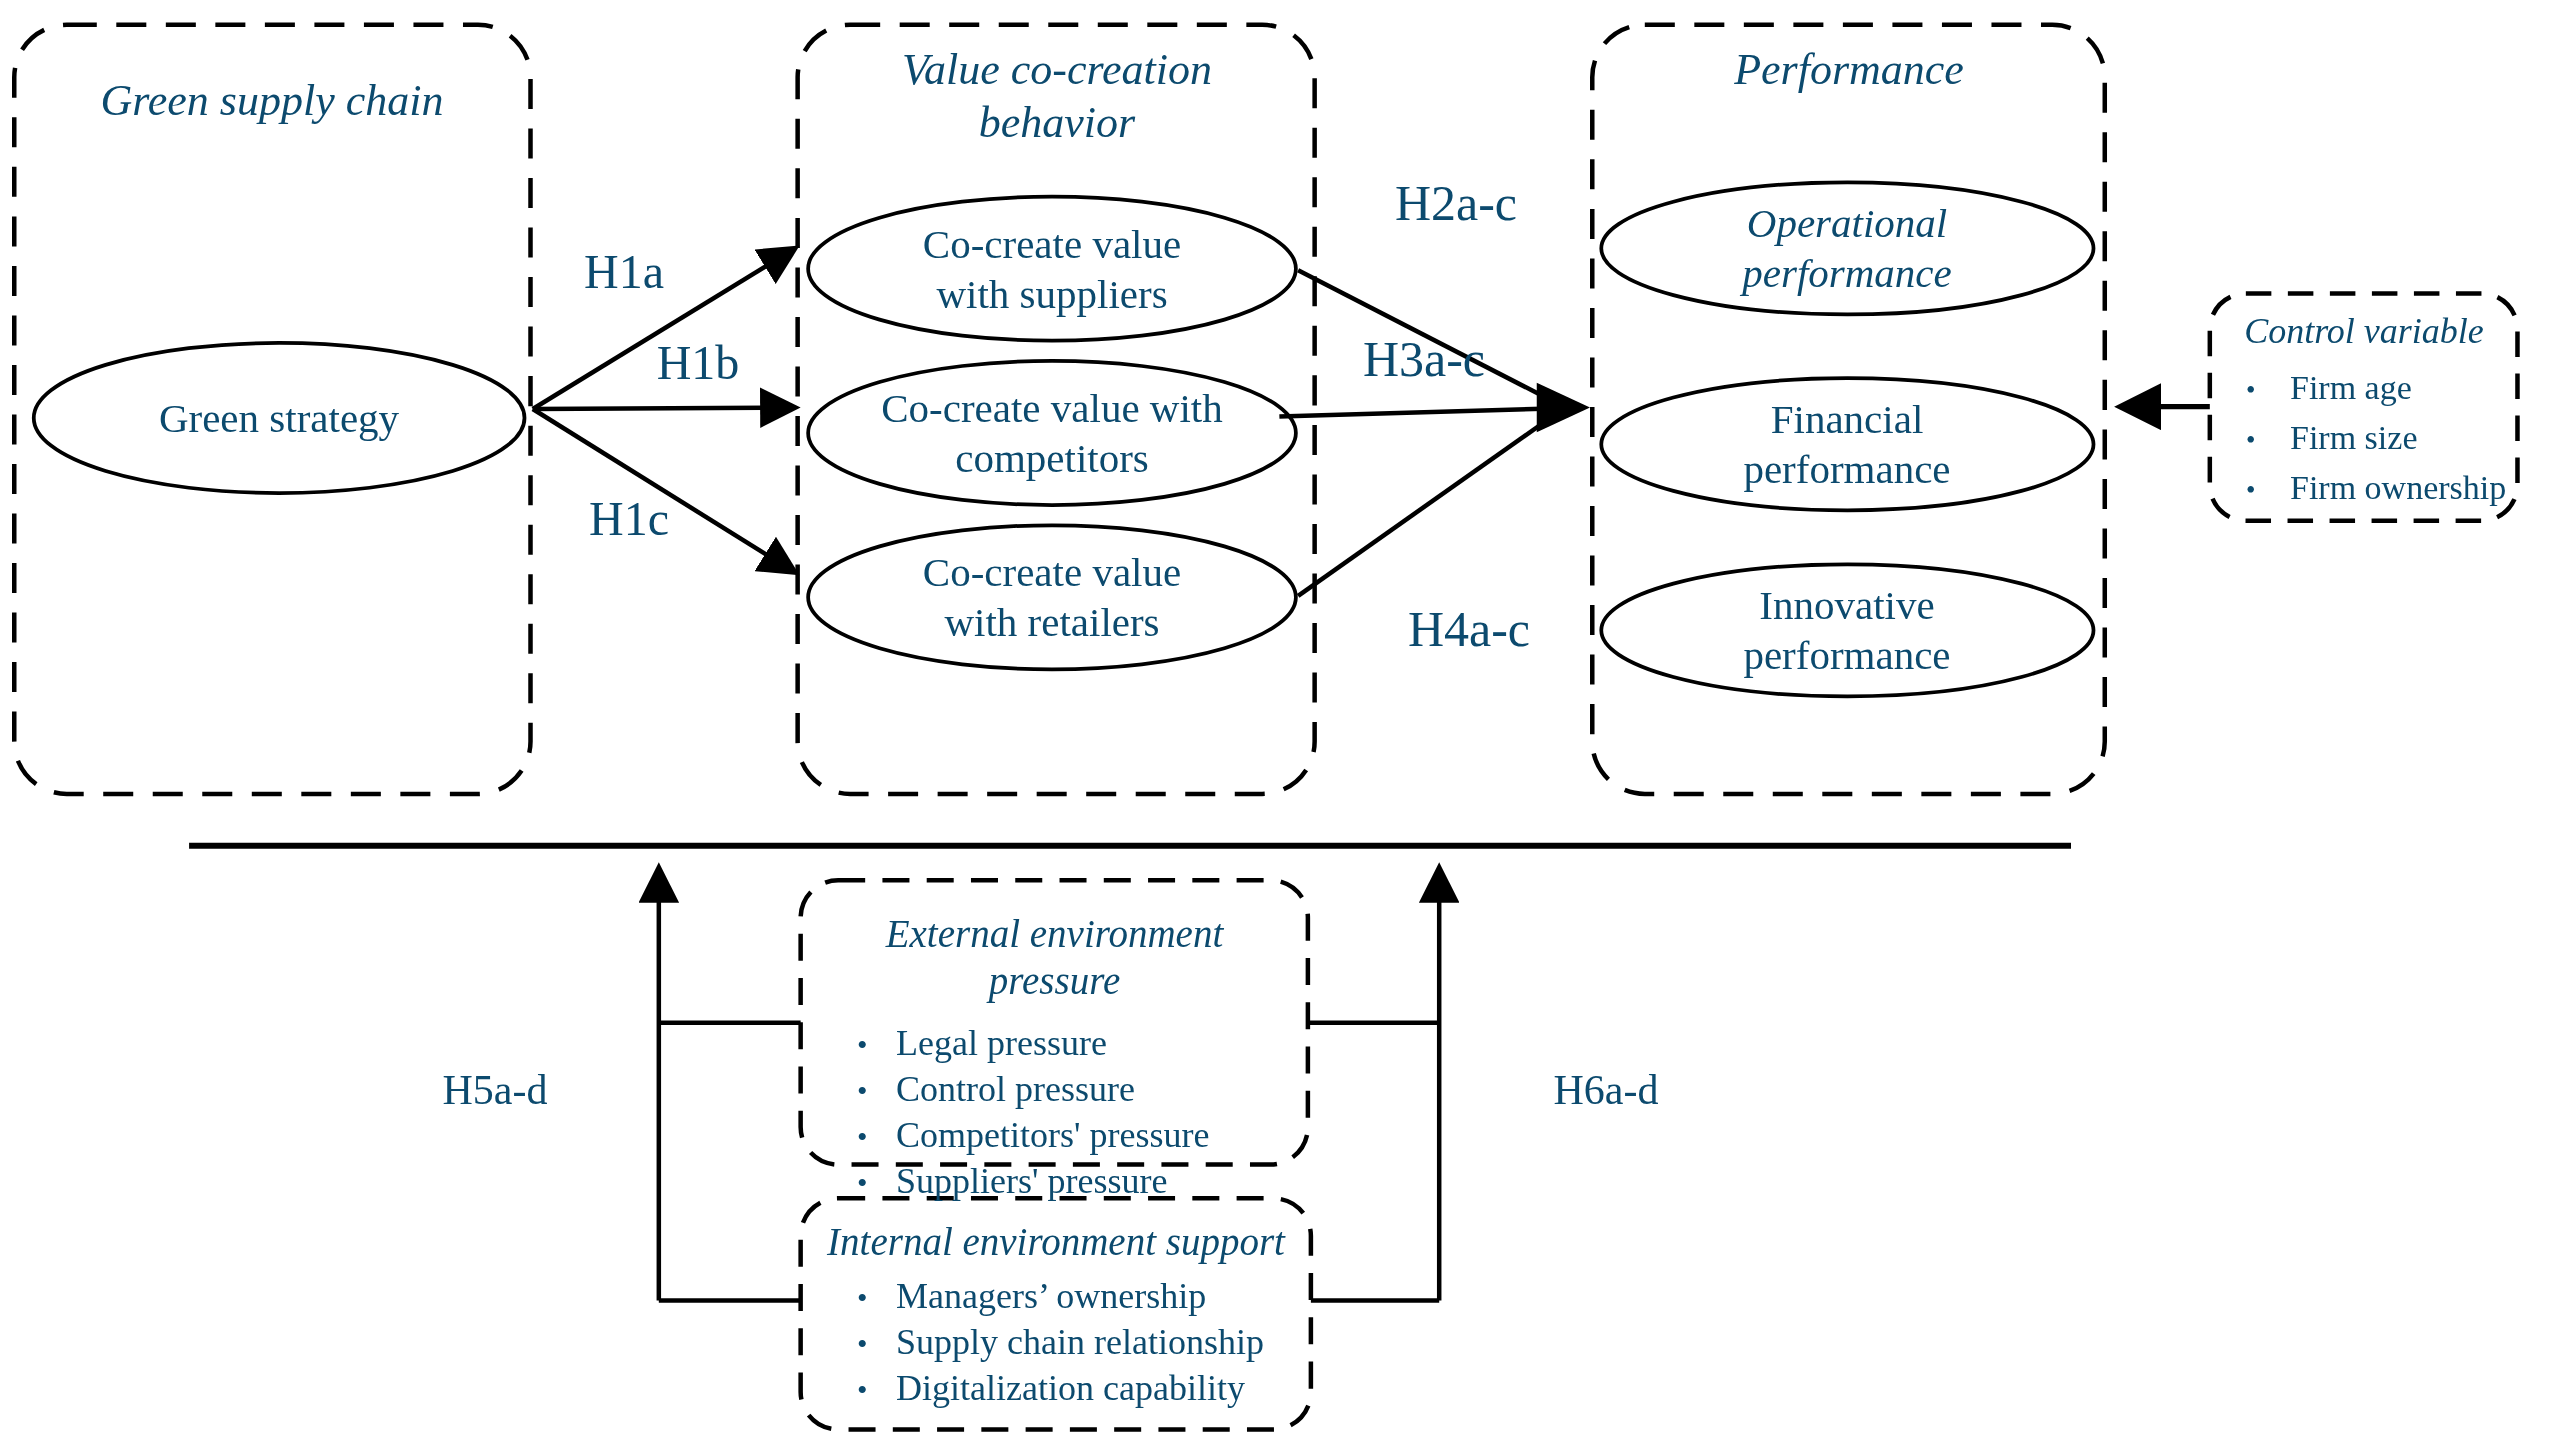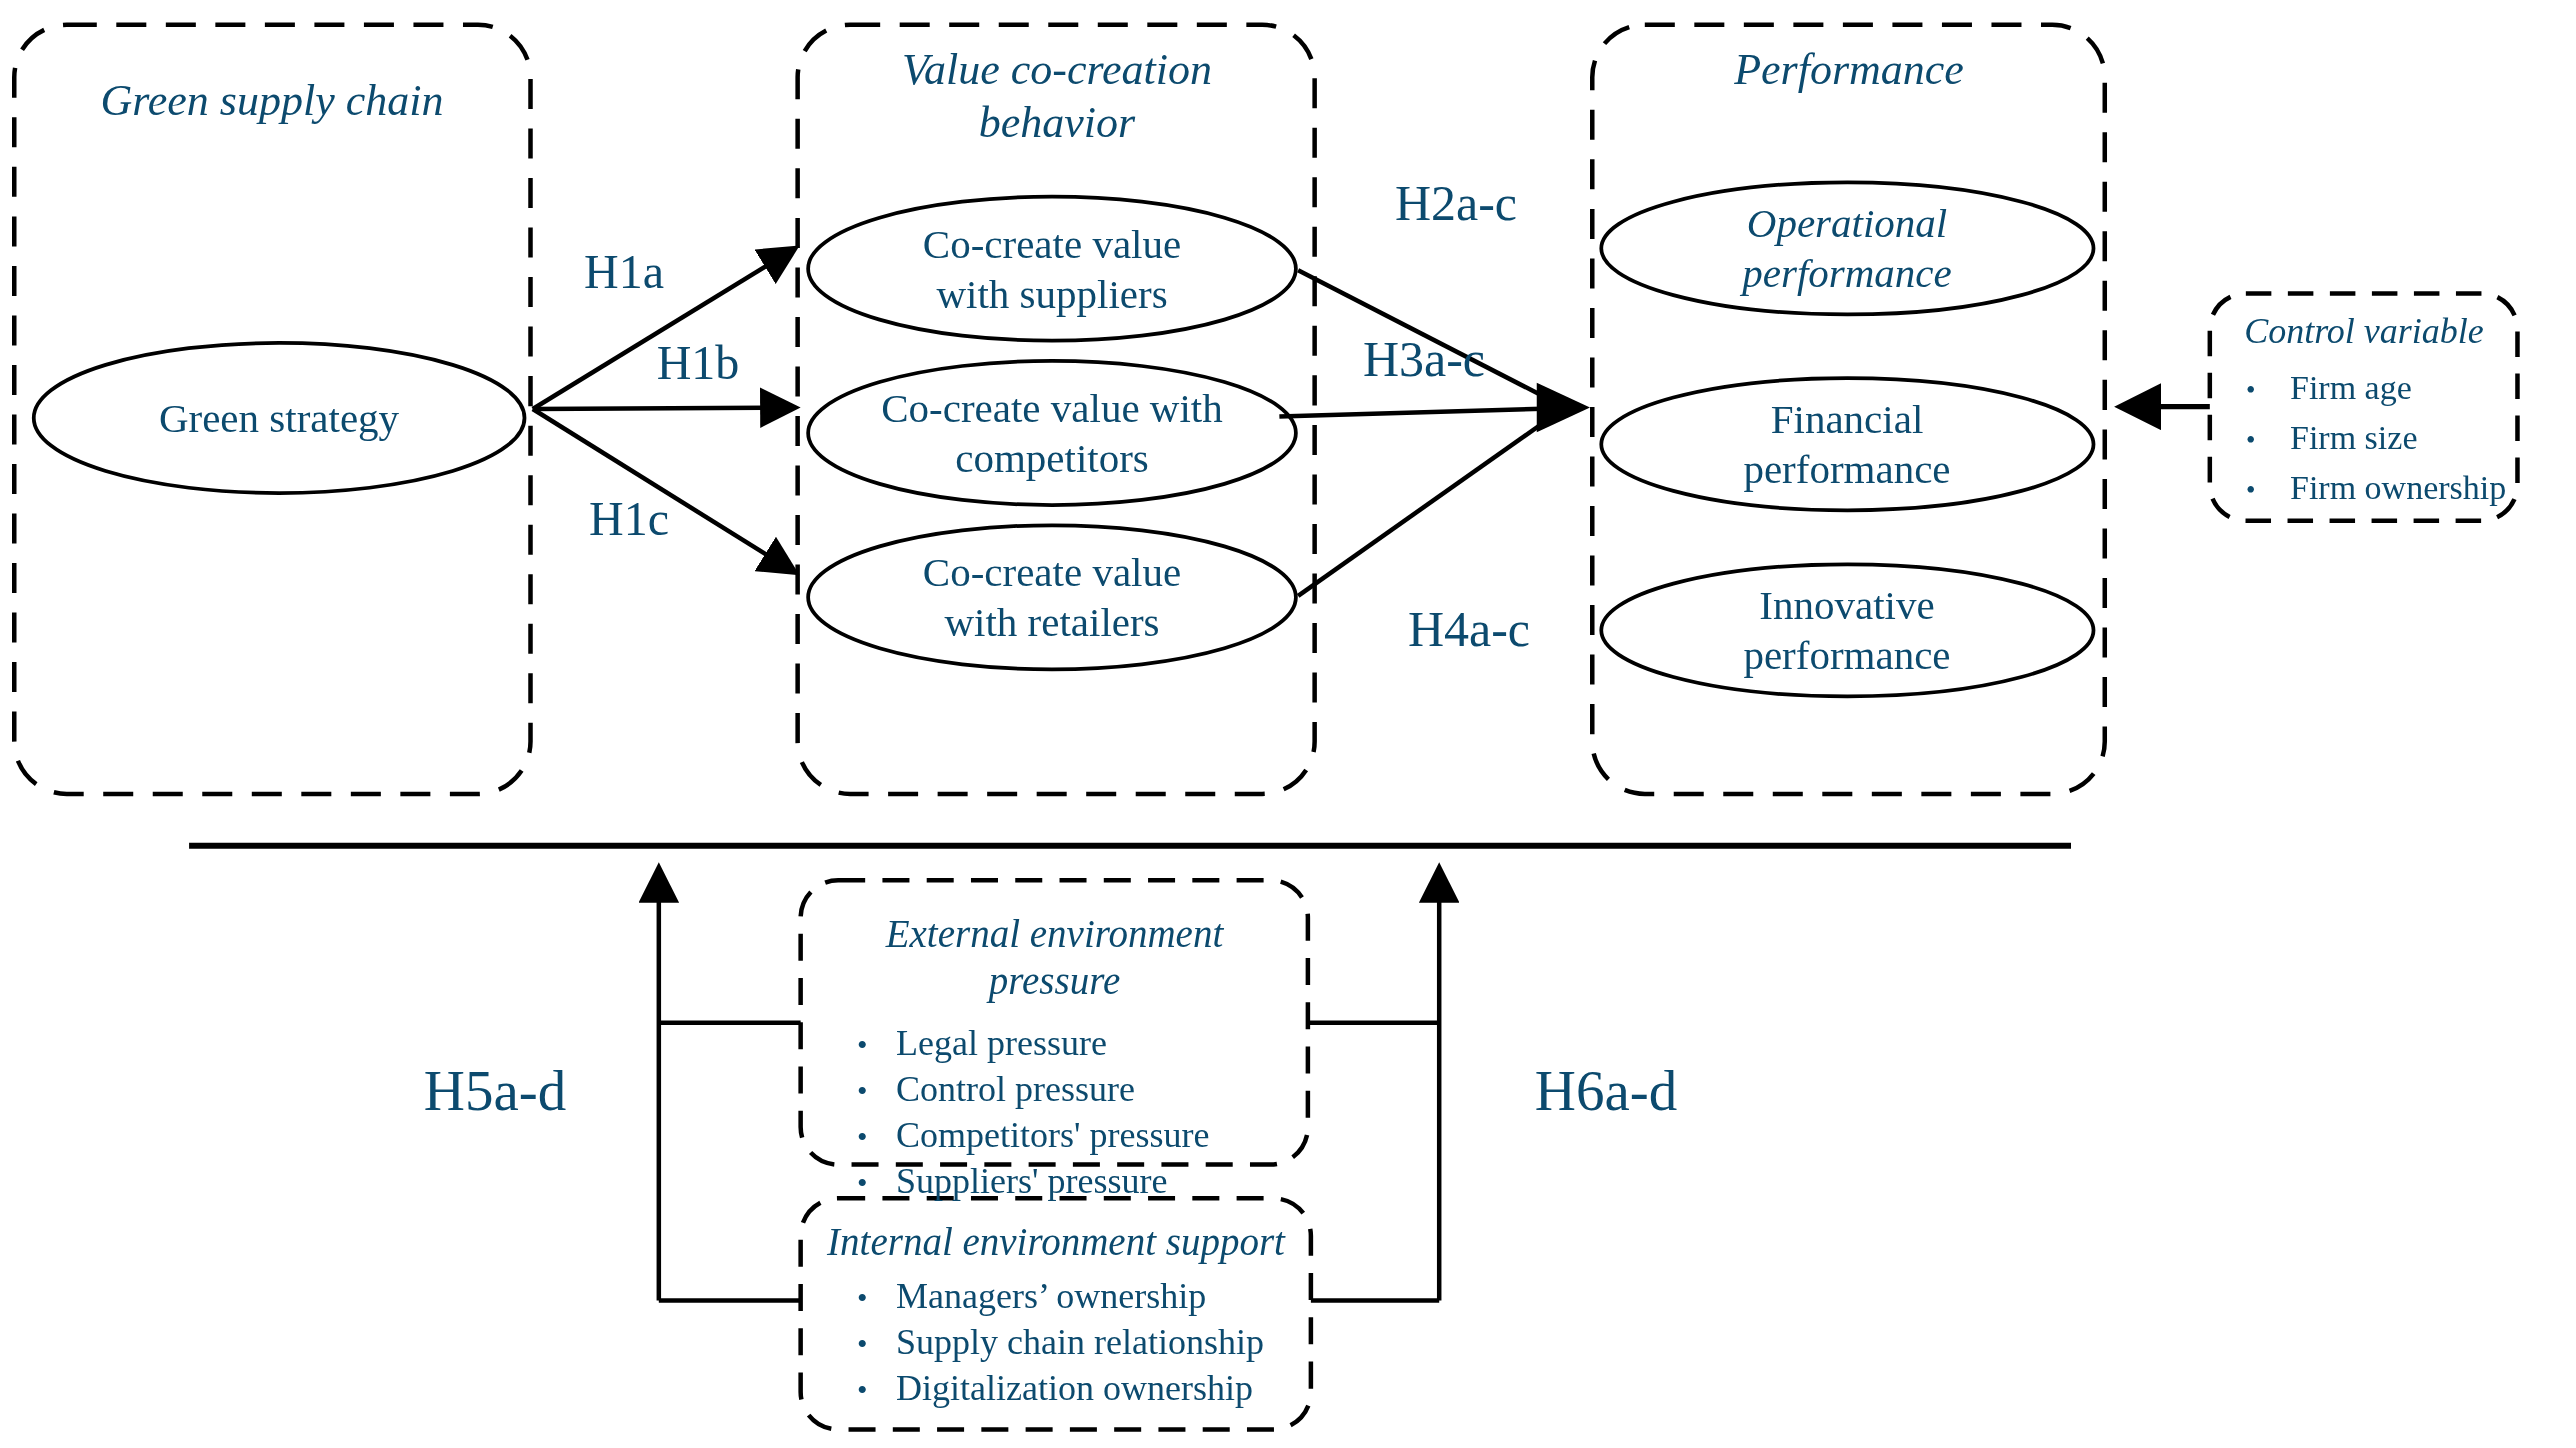--- a/index.html
+++ b/index.html
@@ -13,21 +13,21 @@
   }
   svg.layer{position:absolute;left:0;top:0;width:2576px;height:1449px;}
   .abs{position:absolute;}
   .ctr{transform:translate(-50%,-50%);text-align:center;}
   .ctrx{transform:translateX(-50%);text-align:center;}
   .box-title{font-style:italic;font-size:44px;line-height:1.2;white-space:nowrap;}
   .box-title.wrap{white-space:normal;}
   .ellipse-label{font-size:41px;line-height:1.22;}
   .hlabel{font-size:50px;white-space:nowrap;}
   .hlabel.small{font-size:48px;}
-  .hlabel.big{font-size:57px;}
+  .hlabel.big{font-size:42px;}
   .panel{box-sizing:border-box;}
   .panel .p-title{font-style:italic;text-align:center;line-height:1.22;}
   .bullets{display:flex;flex-direction:column;}
   .brow{display:flex;align-items:baseline;}
   .brow .dot{flex:0 0 auto;}
   
   .mod .p-title{font-size:39px;}
   .mod .bullets{margin-top:9px;padding-left:56px;}
   .mod .brow{font-size:36px;line-height:45px;}
   .mod .brow .dot{width:39px;font-size:30px;}
@@ -153,19 +153,19 @@
       <div class="brow">
           <span class="dot">•</span>
           <span>Managers’ ownership</span>
         </div>
       <div class="brow">
           <span class="dot">•</span>
           <span>Supply chain relationship</span>
         </div>
       <div class="brow">
           <span class="dot">•</span>
-          <span>Digitalization ownership</span>
+          <span>Digitalization capability</span>
         </div>
     </div>
   </div>
 
 </div>
 
 
 </body></html>

